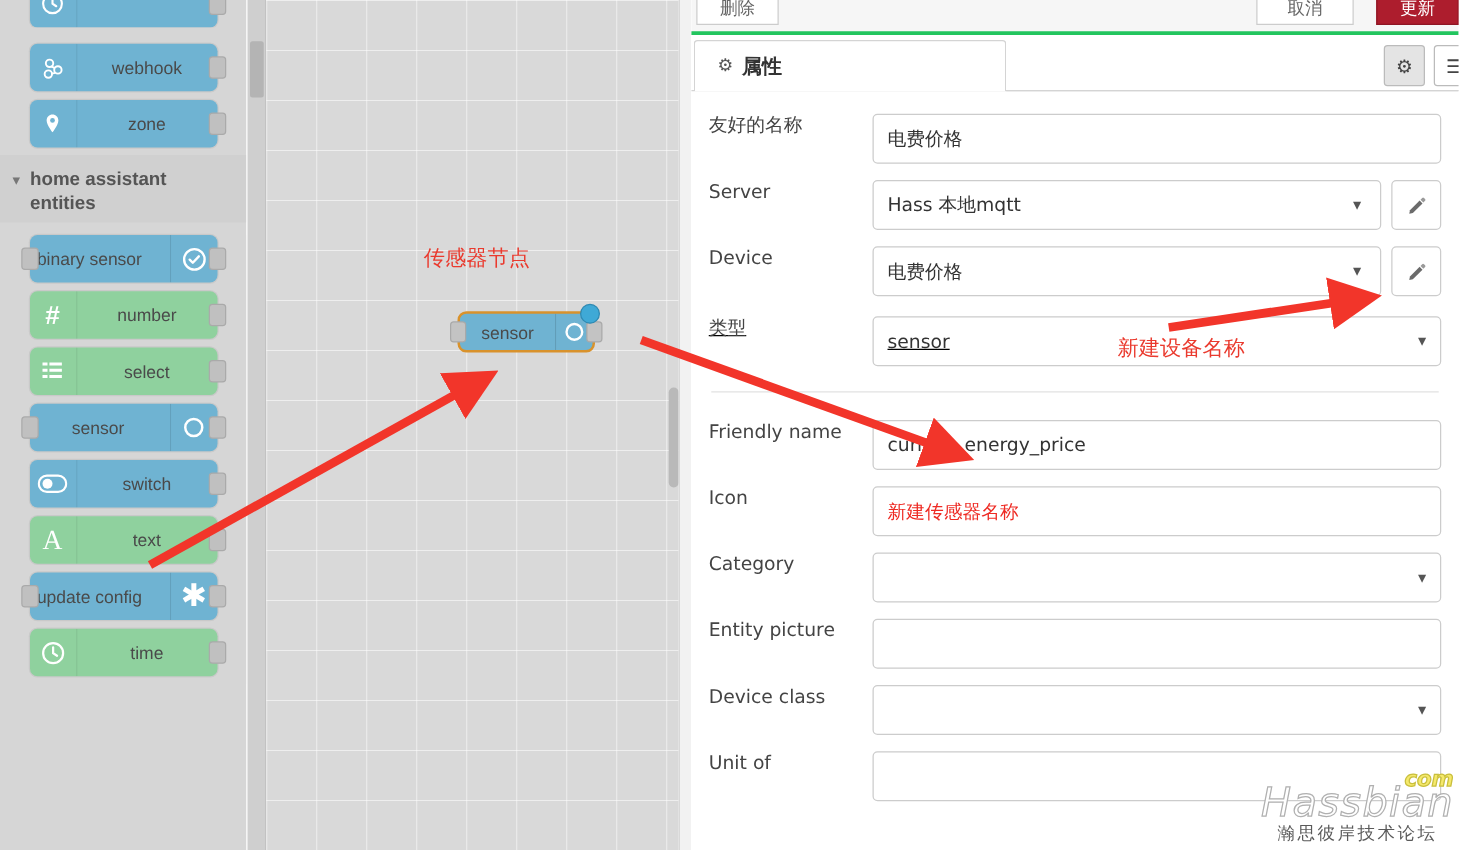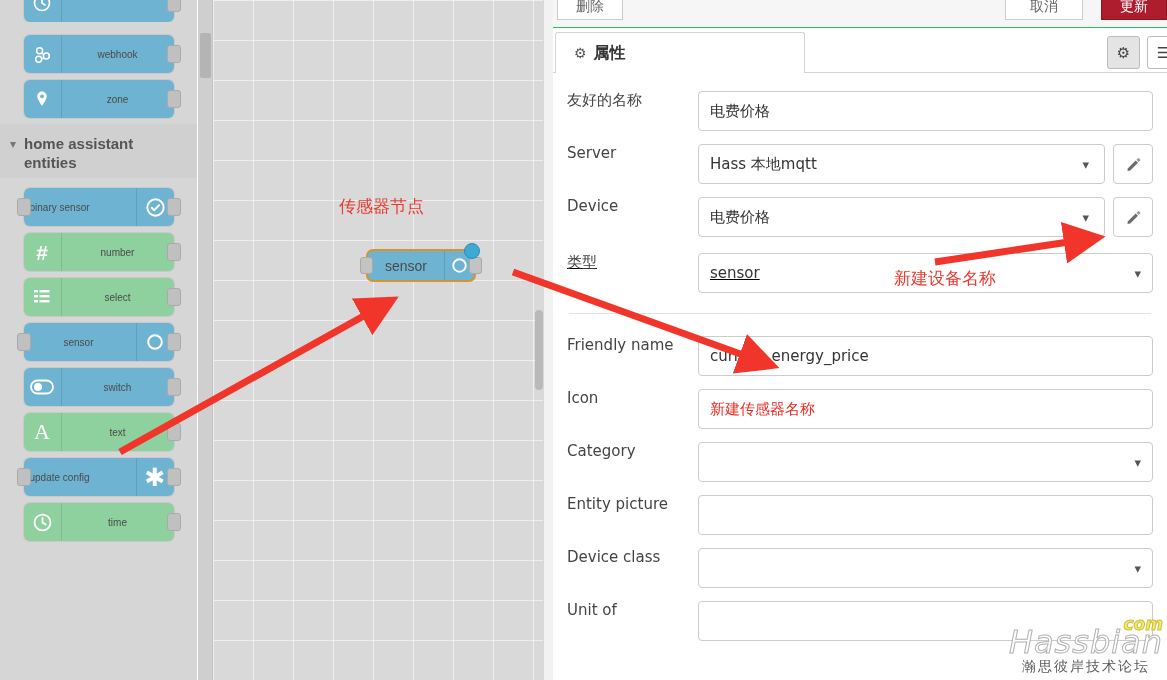--- a/index.html
+++ b/index.html
@@ -45,21 +45,21 @@
     display: flex; align-items: center; justify-content: center;
     border-right: 1px solid rgba(0,0,0,0.10);
     border-radius: 6px 0 0 6px;
     color: #fff;
   }
   .node .icn.right {
     border-right: none; border-left: 1px solid rgba(0,0,0,0.10);
     border-radius: 0 6px 6px 0;
   }
   .node .lbl { flex: 1; text-align: center; padding: 0 4px; white-space: nowrap;
-               font-size: 10px; color: #4a4a4a; }
+               font-size: 14px; color: #4a4a4a; }
   .node .lbl.lead { text-align: left; padding-left: 6px; }
   .port {
     position: absolute; width: 14px; height: 18px; top: 10px;
     background: #c0c0c0; border: 1px solid #aaa; border-radius: 3px;
   }
   .port.out { right: -7px; }
   .port.in  { left: -7px; }
   .node .icn svg { display: block; }
 
   .pal-partial { overflow: hidden; height: 22px; }
@@ -128,21 +128,21 @@
     white-space: nowrap;
   }
 
   
   #editor {
     position: absolute; left: 553px; top: 0; width: 614px; height: 680px;
     background: #fff; overflow: hidden;
   }
   #ed-toolbar {
     position: relative; height: 28px; background: #f6f6f6;
-    border-bottom: 1px solid #22c55e;
+    border-bottom: 3px solid #22c55e;
   }
   .tb-btn {
     position: absolute; top: -16px; height: 36px;
     border: 1px solid #ccc; background: #fff;
     font-size: 14px; color: #666;
     display: flex; align-items: flex-end; justify-content: center;
     padding-bottom: 3px;
     font-family: "DejaVu Sans", "Liberation Sans", sans-serif;
   }
   .tb-btn.delete { left: 4px; width: 66px; }

